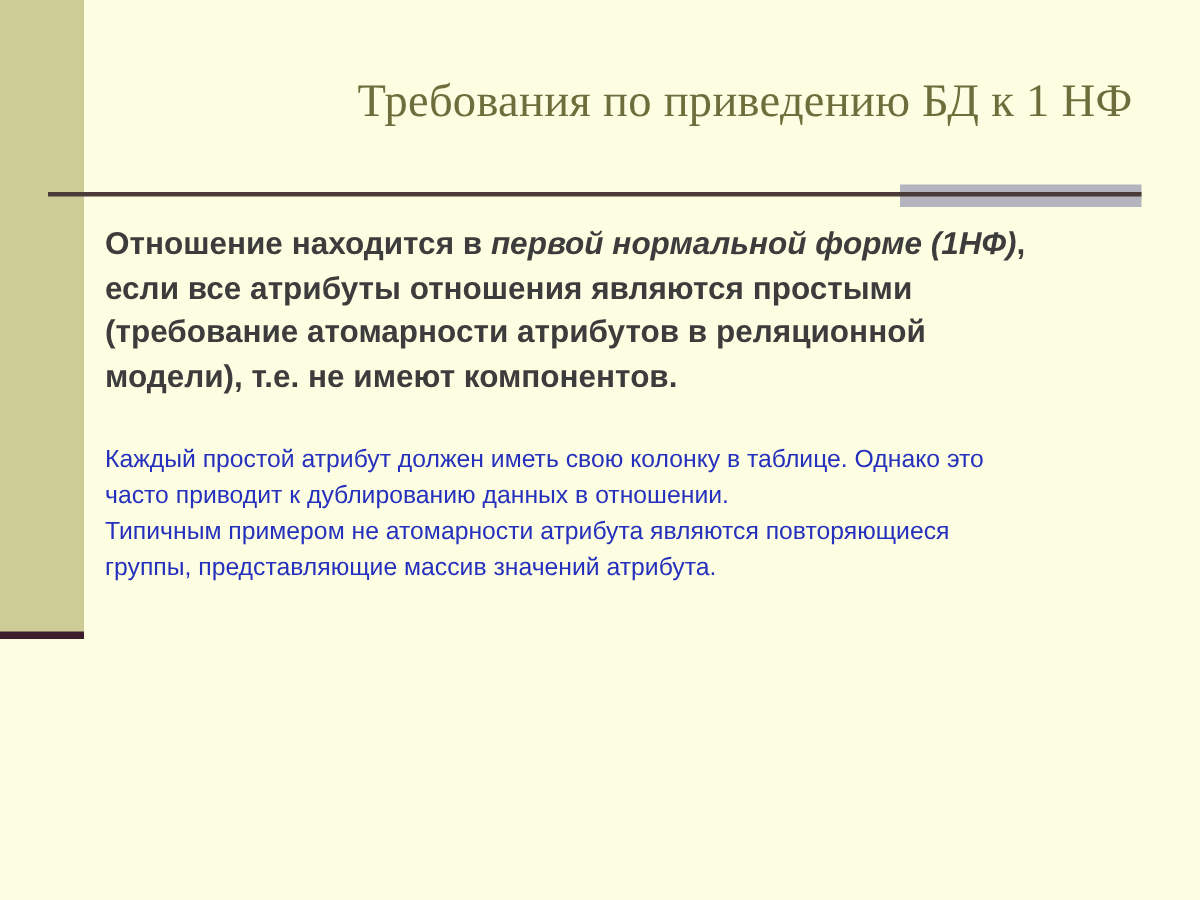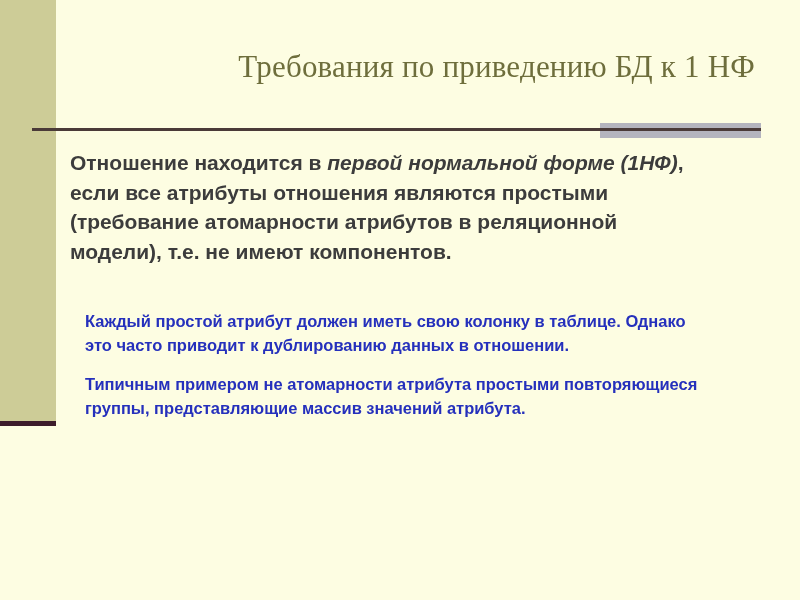--- a/index.html
+++ b/index.html
@@ -90,24 +90,24 @@
     line-height: 29.5px;
     font-weight: bold;
     color: #3C3C3C;
     width: 628px;
   }
   .para-lead .em {
     font-style: italic;
   }
 
   .para-note {
-    margin: 15px;
+    margin: 0;
     font-size: 16.5px;
     line-height: 24px;
-    font-weight: bold;
+    font-weight: normal;
     color: #2530BC;
     width: 625px;
   }
 
   #note-gap {
     height: 28px;
   }
 </style>
 </head>
 <body>
@@ -123,17 +123,17 @@
   <div id="title">Требования по приведению БД к 1 НФ</div>
 
   <div id="body-text">
 
     <p class="para-lead"><span>Отношение находится в </span><span class="em">первой нормальной форме (1НФ)</span><span>, если все атрибуты отношения являются простыми (требование атомарности атрибутов в реляционной модели), т.е. не имеют компонентов.</span></p>
 
     <div id="note-gap"></div>
 
     <p class="para-note">Каждый простой атрибут должен иметь свою колонку в таблице. Однако это часто приводит к дублированию данных в отношении.</p>
 
-    <p class="para-note">Типичным примером не атомарности атрибута простыми повторяющиеся группы, представляющие массив значений атрибута.</p>
+    <p class="para-note">Типичным примером не атомарности атрибута являются повторяющиеся группы, представляющие массив значений атрибута.</p>
 
   </div>
 
 </div>
 
 </body></html>

